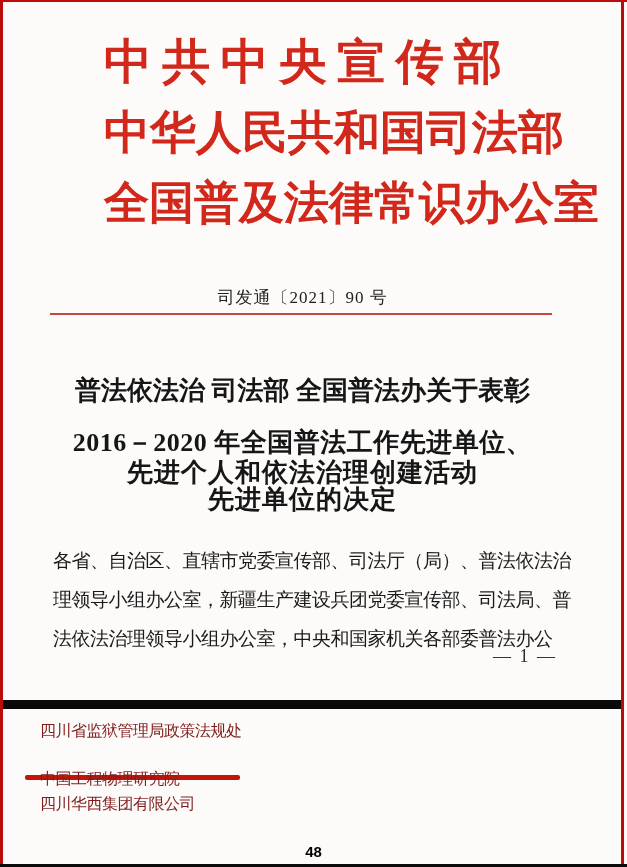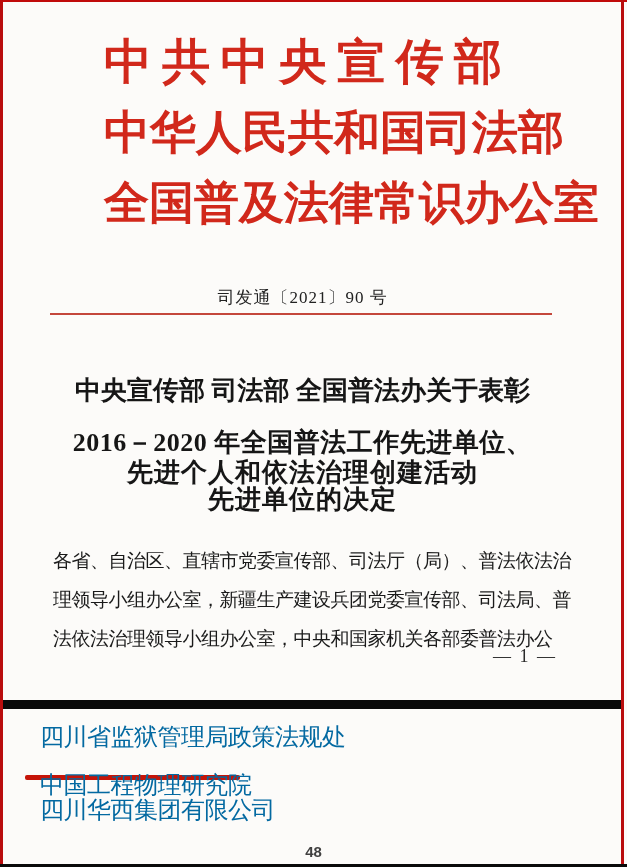--- a/index.html
+++ b/index.html
@@ -50,35 +50,35 @@
 
   .page-marker{
     position:absolute;left:53px;top:646px;width:504px;text-align:right;
     font-size:18px;color:#2a2a2a;letter-spacing:2px;
   }
 
   .divider-bar{position:absolute;left:3px;top:700px;width:618px;height:9px;background:#090909;}
 
   
   .recipient{
-    position:absolute;left:40px;font-size:24px;letter-spacing:-0.5px;color:#0369a1;
+    position:absolute;left:40px;font-size:16px;letter-spacing:-0.5px;color:#7f1d1d;
     white-space:nowrap;
     text-align:center;
   }
   .recipient-1{top:721px;}
   .recipient-2{top:754px;margin-top:40px;}
   .recipient-3{top:769px;}
   .red-underline{
     position:absolute;left:25px;top:775px;width:215px;height:5px;
     background:#c51408;border-radius:2px;
   }
   .page-number{
     position:absolute;left:0;top:843px;width:627px;text-align:center;
     font-family:"Liberation Sans","DejaVu Sans",sans-serif;
-    font-size:15px;font-weight:bold;color:#404040;
+    font-size:15px;font-weight:bold;color:#000000;
   }
 </style>
 </head>
 <body>
 
 <div class="canvas">
 
   <div class="frame-left"></div>
   <div class="frame-top"></div>
   <div class="frame-right"></div>
@@ -116,21 +116,21 @@
         <span>识</span>
         <span>办</span>
         <span>公</span>
         <span>室</span>
       </div>
 
     <div class="doc-number">司发通〔2021〕90 号</div>
 
     <div class="red-rule"></div>
 
-    <div class="title-line title-1">中央宣传部 司法部 全国普法办关于表彰</div>
+    <div class="title-line title-1">普法依法治 司法部 全国普法办关于表彰</div>
     <div class="title-line title-2">2016－2020 年全国普法工作先进单位、</div>
     <div class="title-line title-3">先进个人和依法治理创建活动</div>
     <div class="title-line title-4">先进单位的决定</div>
 
     <div class="body-line body-1">各省、自治区、直辖市党委宣传部、司法厅（局）、普法依法治</div>
     <div class="body-line body-2">理领导小组办公室，新疆生产建设兵团党委宣传部、司法局、普</div>
     <div class="body-line body-3">法依法治理领导小组办公室，中央和国家机关各部委普法办公</div>
 
     <div class="page-marker">— 1 —</div>
   </div>

